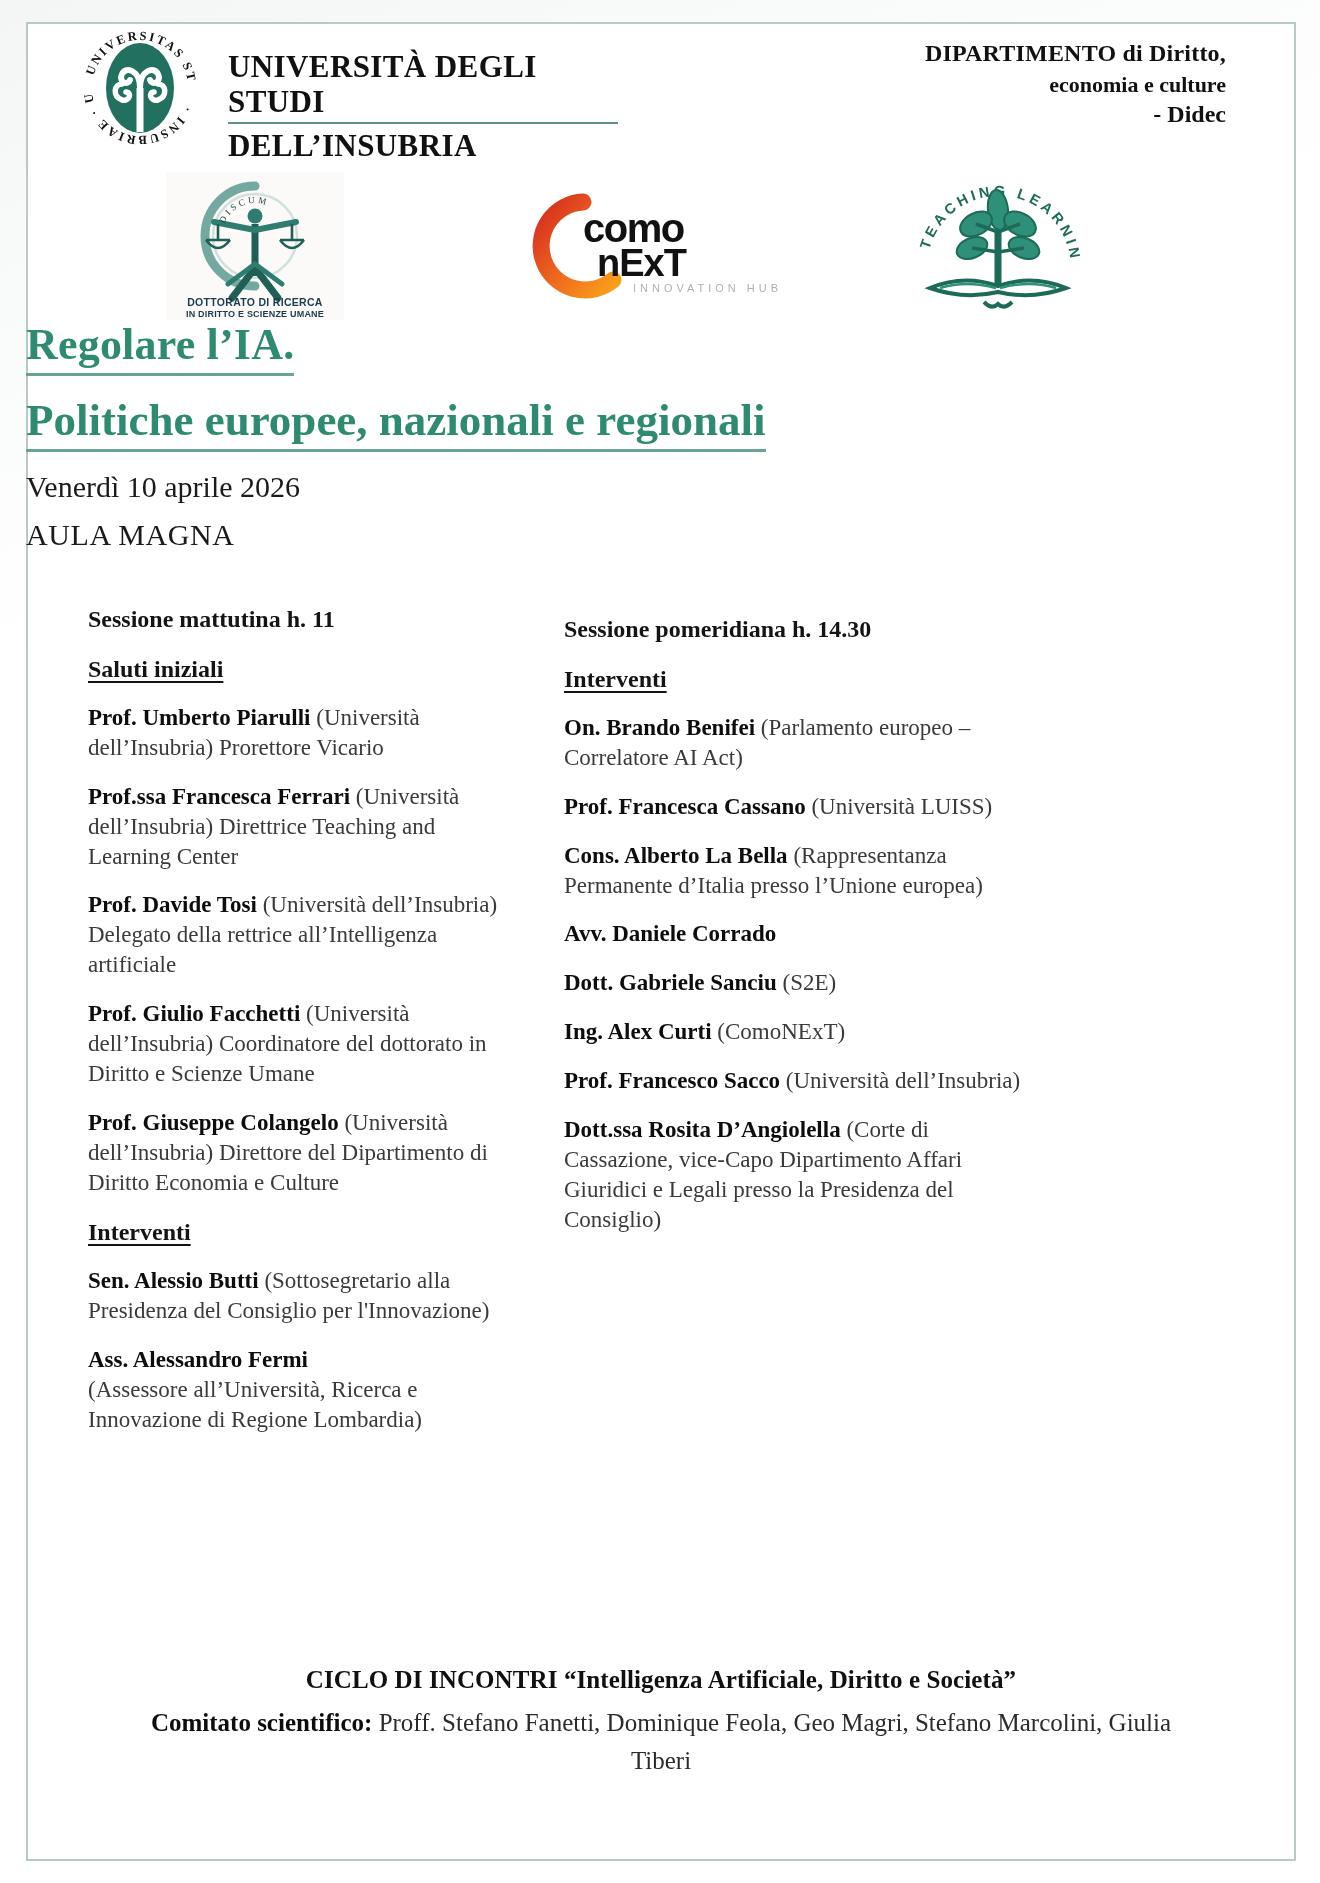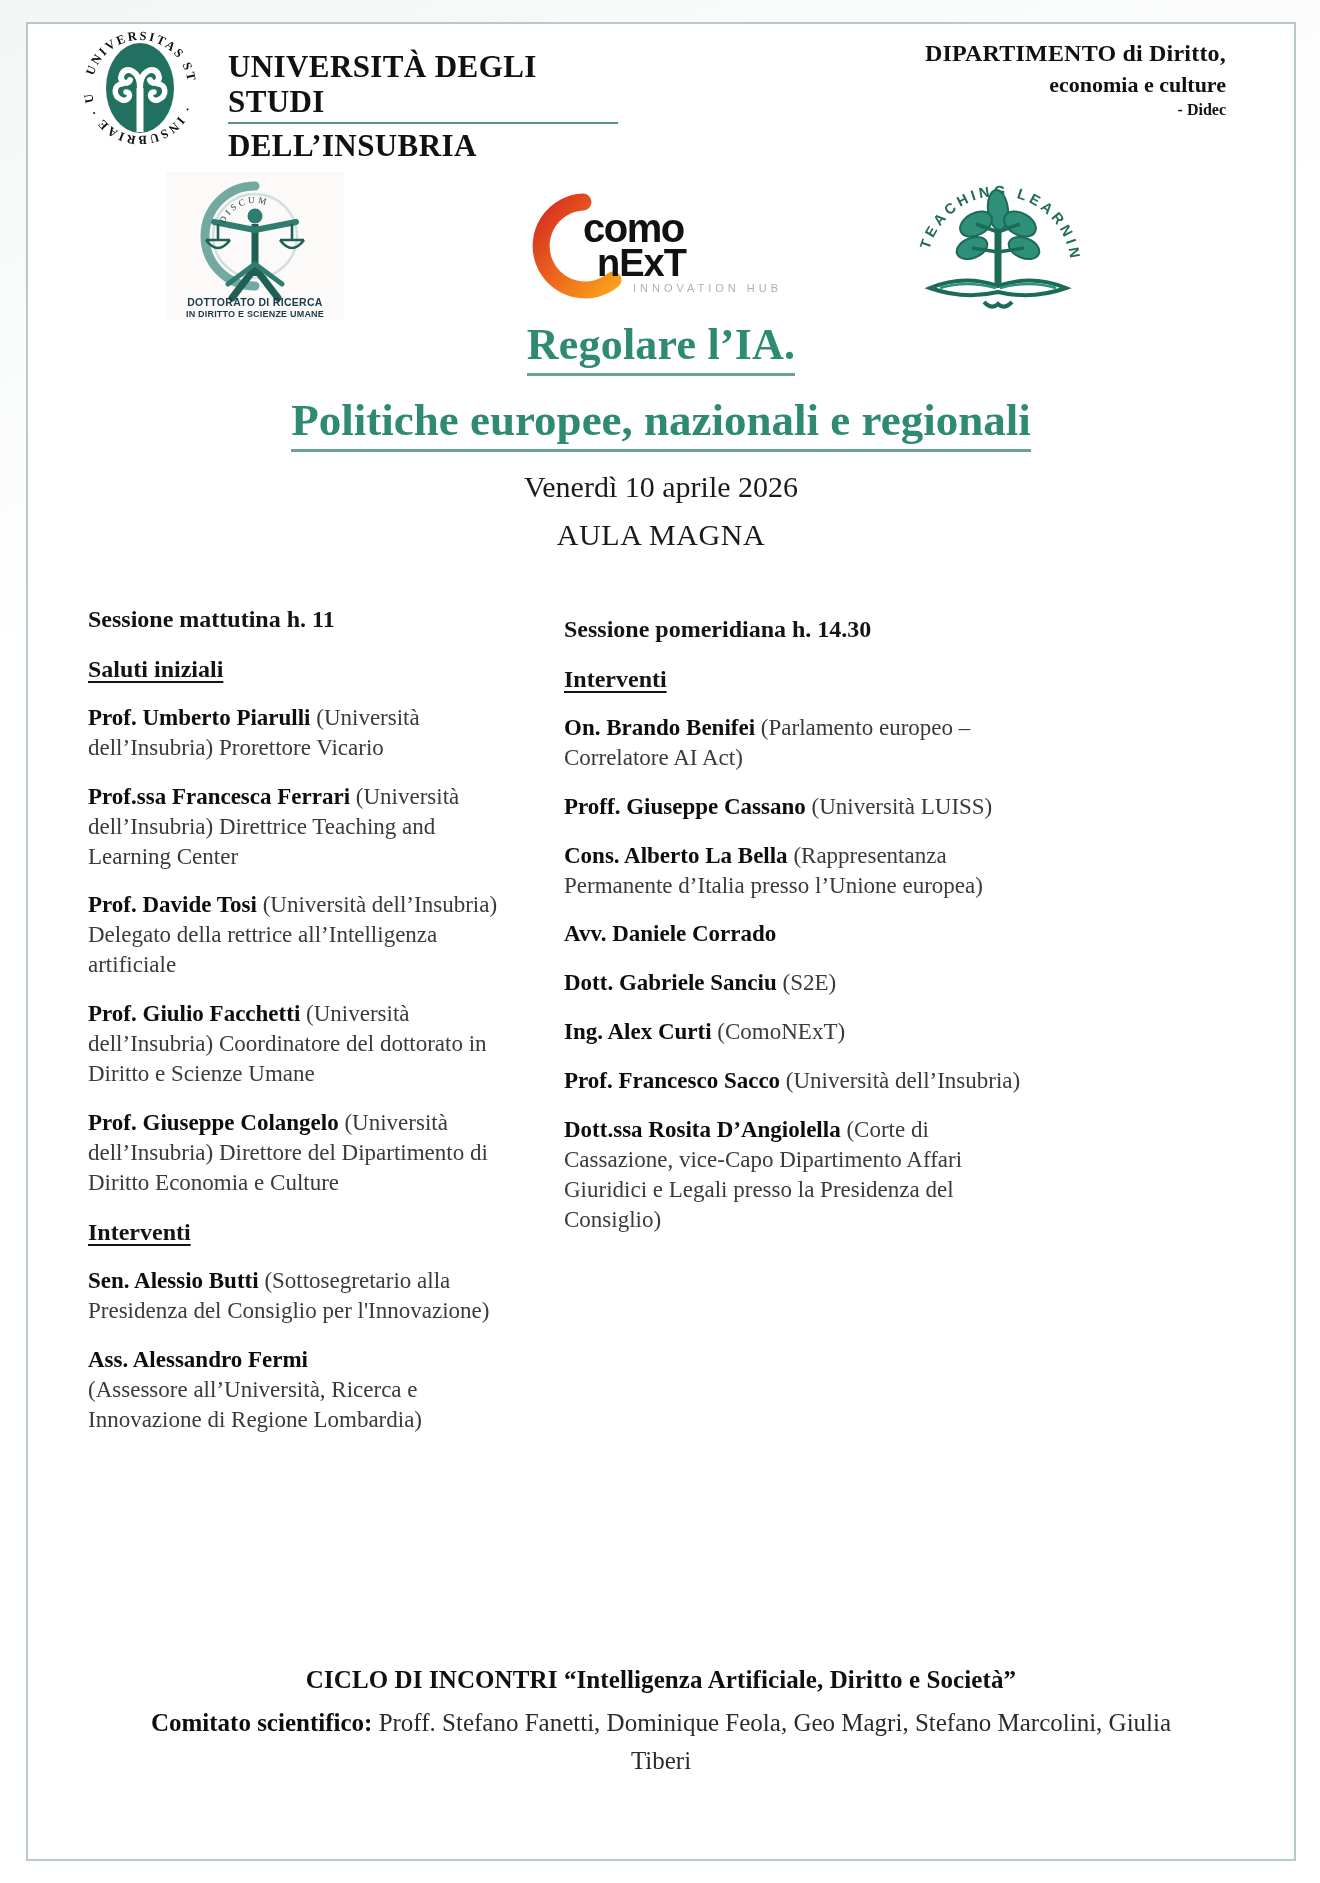--- a/index.html
+++ b/index.html
@@ -89,21 +89,21 @@
 
   .dept {
     position: absolute;
     right: 70px;
     top: 16px;
     text-align: right;
     line-height: 1.32;
   }
   .dept .d1 { font-size: 24px; font-weight: bold; color: #111; letter-spacing: 0.2px;}
   .dept .d2 { font-size: 22px; font-weight: bold; color: #111; }
-  .dept .d3 { font-size: 16px; font-weight: bold; color: #111; }
+  .dept .d3 { font-size: 24px; font-weight: bold; color: #111; }
 
   
   .logos {
     position: relative;
     height: 165px;
   }
   .logo-discum {
     position: absolute;
     left: 140px;
     top: 22px;
@@ -121,21 +121,20 @@
   .logo-tlc {
     position: absolute;
     left: 880px;
     top: 10px;
     width: 185px;
     height: 155px;
   }
 
   
   .titleblock {
-    text-align: center;
     margin-top: 4px;
   }
   .title1 {
     font-family: "Liberation Serif", serif;
     font-size: 44px;
     font-weight: bold;
     color: #2e8b72;
     letter-spacing: 0.2px;
     display: inline-block;
     border-bottom: 3px solid #6aa396;
@@ -406,21 +405,21 @@
 
       <div class="col col-right">
         <div class="sess-head">Sessione pomeridiana h. 14.30</div>
 
         <span class="sub-head first">Interventi</span>
 
         <div class="entry">
           <span class="nm">On. Brando Benifei</span><span class="af"> (Parlamento europeo – Correlatore AI Act)</span>
         </div>
         <div class="entry">
-          <span class="nm">Proff. Giuseppe Cassano</span><span class="af"> (Università LUISS)</span>
+          <span class="nm">Prof. Francesca Cassano</span><span class="af"> (Università LUISS)</span>
         </div>
         <div class="entry">
           <span class="nm">Cons. Alberto La Bella</span><span class="af"> (Rappresentanza Permanente d’Italia presso l’Unione europea)</span>
         </div>
         <div class="entry">
           <span class="nm">Avv. Daniele Corrado</span><span class="af"></span>
         </div>
         <div class="entry">
           <span class="nm">Dott. Gabriele Sanciu</span><span class="af"> (S2E)</span>
         </div>

